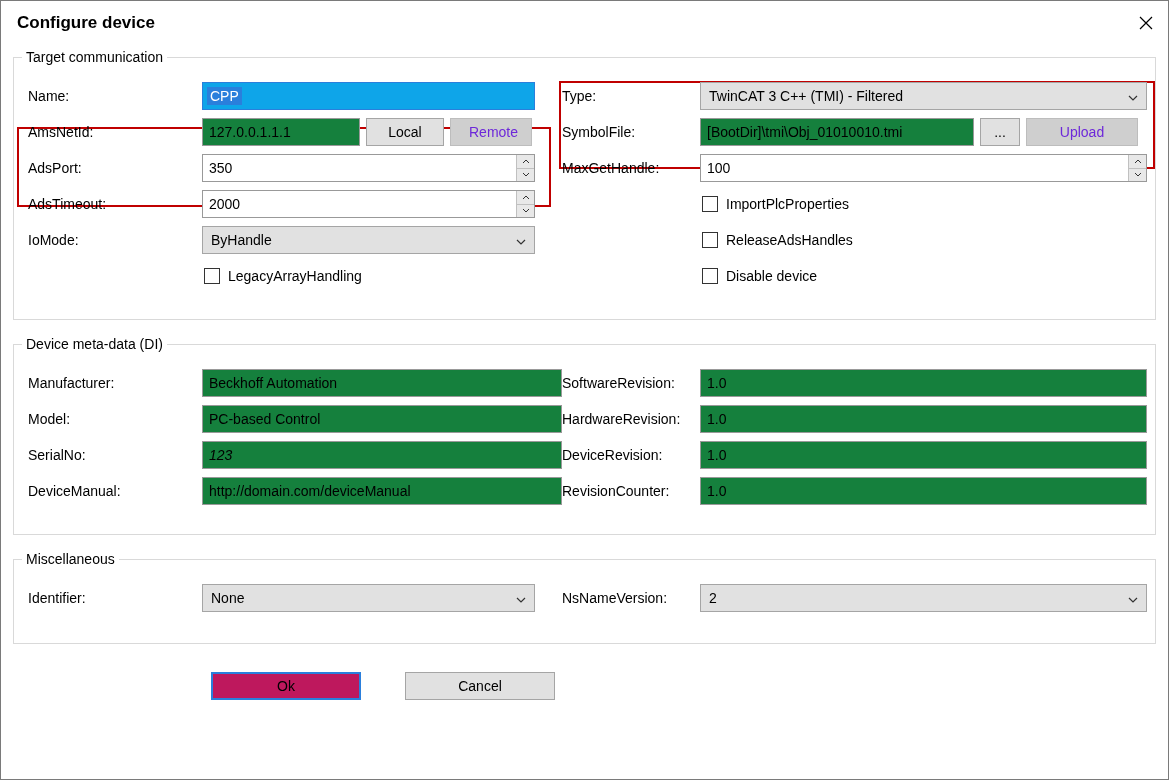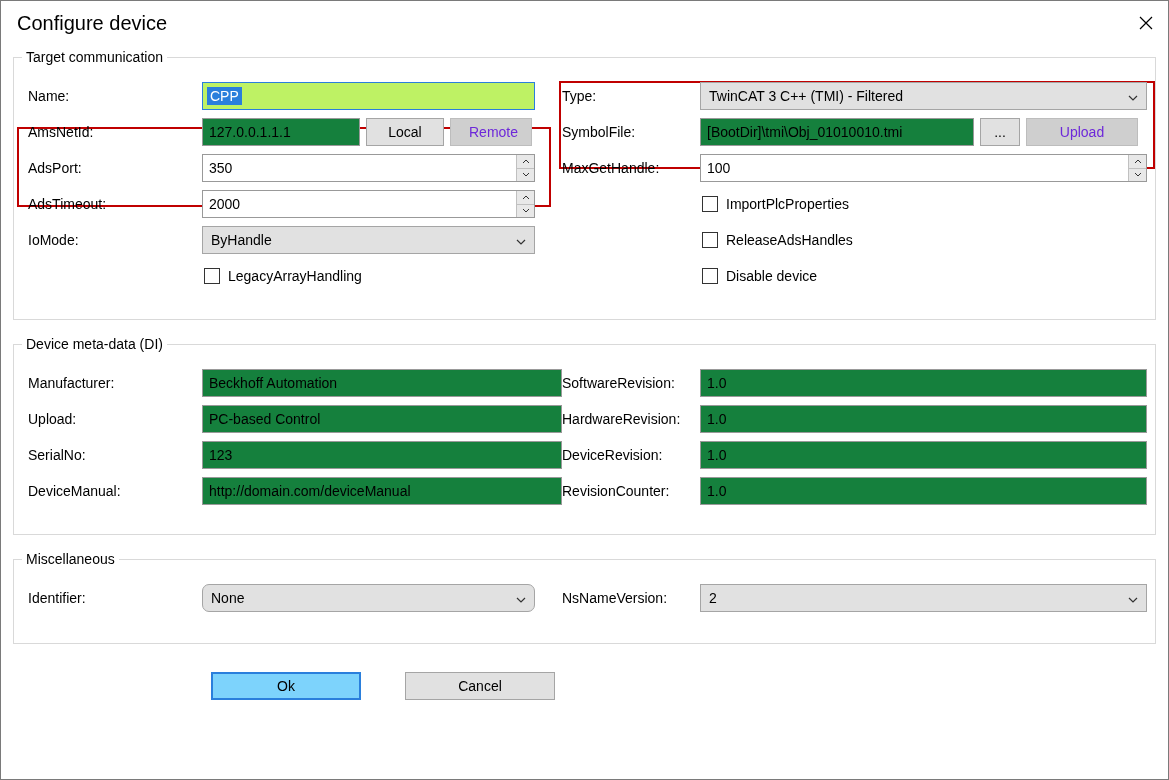--- a/index.html
+++ b/index.html
@@ -22,21 +22,22 @@
     position: relative;
   }
   .titlebar {
     height: 44px;
     display: flex;
     align-items: center;
     justify-content: space-between;
     padding: 0 14px 0 16px;
   }
   .title {
-    font-size: 20px;
+    font-size: 17px;
+    font-weight: bold;
   }
   .close-icon {
     width: 16px; height: 16px;
     cursor: pointer;
   }
   .close-icon svg { width: 16px; height: 16px; }
   .content {
     padding: 4px 12px 12px 12px;
   }
   fieldset.group {
@@ -73,21 +74,21 @@
 
   input.text {
     height: 28px;
     border: 1px solid #999;
     padding: 2px 6px;
     font: inherit;
     background: #15803d;
   }
   .selected-text {
     width: 333px; height:28px; border:1px solid #2a7fdc;
-    background:#bef264; display:flex; align-items:center; padding:0 4px;
+    background:#0ea5e9; display:flex; align-items:center; padding:0 4px;
   }
   .selected-text span {
     background:#2a7fdc; color:#fff; padding:0 2px; border:1px dashed #2a7fdc; font-size:14px;
   }
 
   .btn {
     height: 28px;
     border: 1px solid #a5a5a5;
     background: #e1e1e1;
     padding: 0 18px;
@@ -97,21 +98,21 @@
   .btn.disabled {
     color: #6d28d9;
     background: #cfcfcf;
     border-color: #bdbdbd;
     cursor: default;
   }
   .btn.small { padding: 0 10px; }
   .btn.ok {
     width: 150px;
     border: 2px solid #2a7fdc;
-    background: #7dd3fc;
+    background: #be185d;
   }
   .btn.cancel { width: 150px; }
 
   .spinner {
     display:flex; align-items:stretch;
     border:1px solid #999; height:28px;
     flex: 1;
   }
   .spinner input {
     border:none; flex:1; padding:2px 6px; font:inherit; outline:none;
@@ -155,21 +156,21 @@
     position:absolute;
     border:2px solid #c00000;
     left:558px; top:80px; width:596px; height:88px;
     pointer-events:none;
   }
 
   .footer-row {
     display:flex; gap:44px; margin-left:198px; margin-top:28px;
   }
   .di-input { flex:1; }
-  .misc-row .controls .dropdown { width:333px; flex:none;border-radius:7px; }
+  .misc-row .controls .dropdown { width:333px; flex:none; }
   .half-spinner { width:333px; flex:none; }
 </style>
 </head>
 <body>
 
 <div class="dialog">
 
   <div class="titlebar">
     <div class="title">Configure device</div>
     <div class="close-icon">
@@ -362,38 +363,38 @@
         <div class="right-col">
           <div class="label">SoftwareRevision:</div>
           <div class="controls-right">
               <input class="text di-input" value="1.0" style="">
             </div>
         </div>
       </div>
 
       <div class="row">
         <div class="left-col">
-          <div class="label">Upload:</div>
+          <div class="label">Model:</div>
           <div class="controls">
               <input class="text di-input" style="width: 333px;" value="PC-based Control">
             </div>
         </div>
         <div class="right-col">
           <div class="label">HardwareRevision:</div>
           <div class="controls-right">
               <input class="text di-input" value="1.0" style="">
             </div>
         </div>
       </div>
 
       <div class="row">
         <div class="left-col">
           <div class="label">SerialNo:</div>
           <div class="controls">
-              <input class="text di-input" style="width: 333px;" value="123">
+              <input class="text di-input" style="width: 333px; font-style: italic;" value="123">
             </div>
         </div>
         <div class="right-col">
           <div class="label">DeviceRevision:</div>
           <div class="controls-right">
               <input class="text di-input" value="1.0" style="">
             </div>
         </div>
       </div>
 

